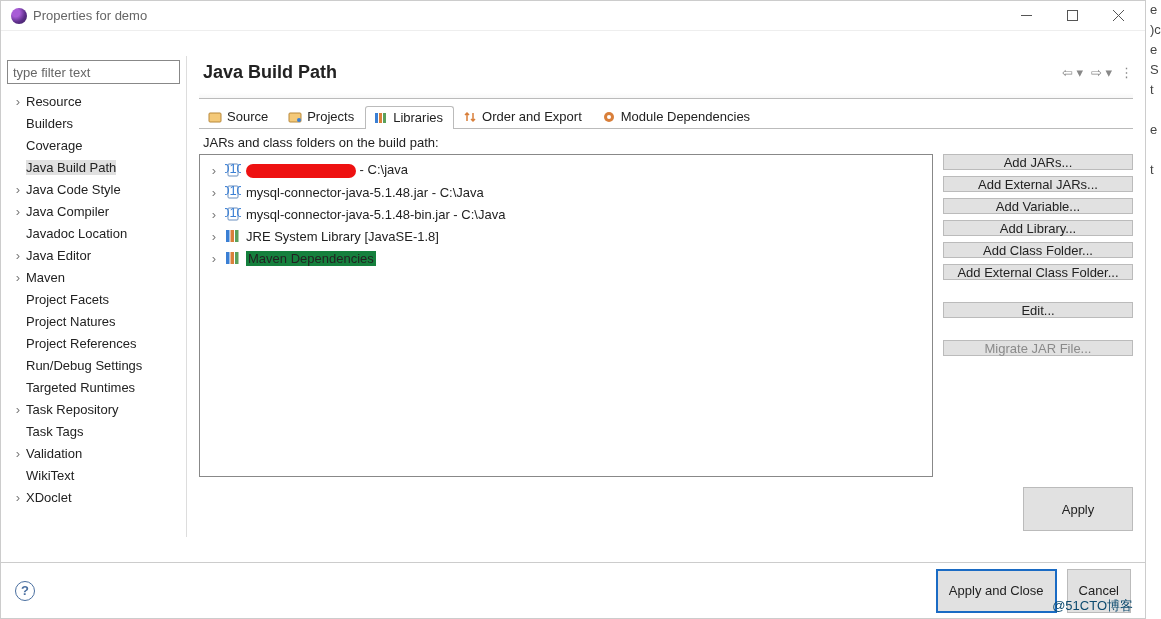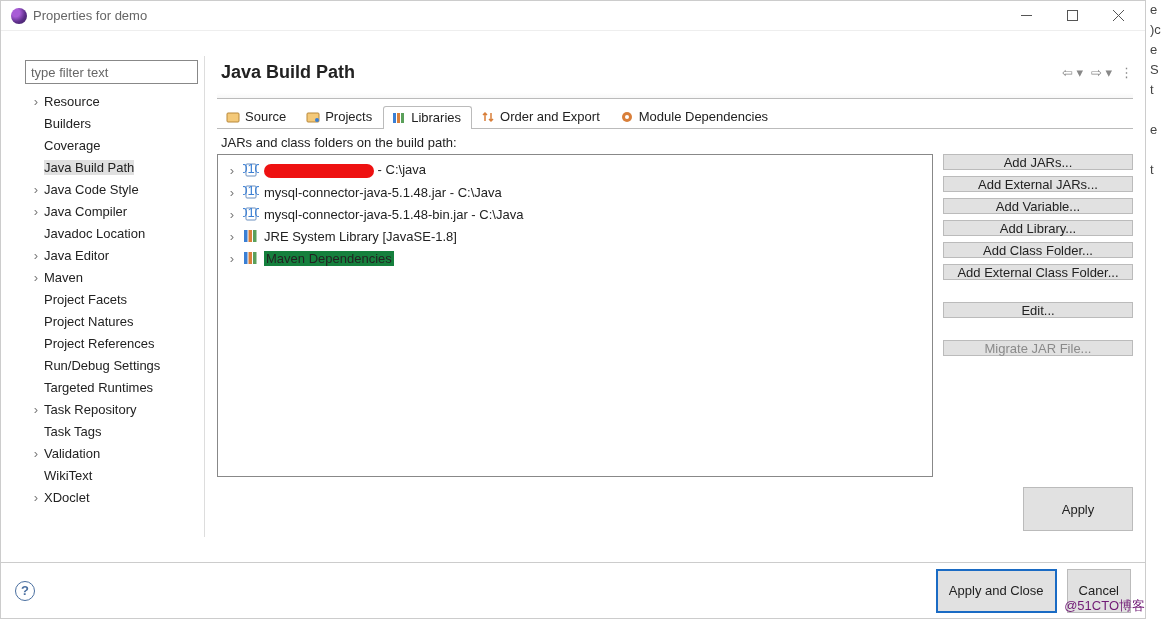--- a/index.html
+++ b/index.html
@@ -4,21 +4,21 @@
 <style>
   * { box-sizing: border-box; font-family: "Segoe UI", Tahoma, sans-serif; font-size: 13px; }
   body { margin: 0; background: #fff; color: #222; width: 1161px; height: 619px; overflow: hidden; }
   .window { width: 1146px; height: 619px; border: 1px solid #ccc; display: flex; flex-direction: column; background: #fff; float: left; gap: 25px; }
   .titlebar { height: 30px; display: flex; align-items: center; padding: 0 4px; background: #fff; border-bottom: 1px solid #eee; }
   .title-icon { width: 16px; height: 16px; margin: 0 6px; background: radial-gradient(circle at 30% 30%, #a85cd6 25%, #5b2d88 60%, #3a215a 100%); border-radius: 50%; }
   .titlebar-text { flex: 1; color: #666; }
   .winbtn { width: 46px; height: 28px; display: flex; align-items: center; justify-content: center; color: #555; }
   .winbtn svg { width: 11px; height: 11px; }
   .body { display: flex; flex: 1; overflow: hidden; }
-  .lhs { width: 186px; border-right: 1px solid #ddd; display: flex; flex-direction: column; padding: 4px 6px 0 6px; margin-left: 18px; }
+  .lhs { width: 186px; border-right: 1px solid #ddd; display: flex; flex-direction: column; padding: 4px 6px 0 6px; }
   .filter { border: 1px solid #888; height: 24px; padding: 2px 5px; color: #666; margin-bottom: 6px; display: flex; align-items: center; }
   .tree { overflow: auto; }
   .tree-item { display: flex; align-items: center; height: 22px; padding-left: 4px; white-space: nowrap; }
   .tree-item .tw { width: 14px; display: flex; justify-content: center; color: #7a7a7a; }
   .tree-item .lbl { margin-left: 1px; }
   .tree-item.selected .lbl { background: #e0e0e0; }
   .rhs { flex: 1; display: flex; flex-direction: column; padding: 0; position: relative; }
   .rhs-top { display:flex; align-items:center; justify-content:space-between; padding: 6px 12px 0 16px; }
   .rhs-header { font-size: 18px; font-weight: 600; }
   .rhs-nav { display:flex; gap:8px; color:#888; align-items:center;}
@@ -38,21 +38,21 @@
   .btn { height: 16px; background: #e1e1e1; border: 1px solid #bbb; display: flex; align-items: center; justify-content: center; }
   .btn.disabled { color: #8a8a8a; }
   .gap { height: 10px; }
   .applyrow { display:flex; justify-content:flex-end; margin: 10px 12px 6px 0; }
   .footer { border-top: 1px solid #ccc; height: 56px; display: flex; align-items: center; justify-content: space-between; padding: 0 14px; }
   .help-icon { width: 20px; height: 20px; border: 1.5px solid #4a6fa0; border-radius: 50%; display:flex; align-items:center; justify-content:center; color:#4a6fa0; font-size:13px; font-weight:600; }
   .footer-btns { display:flex; gap:10px; }
   .fbtn { height: 44px; padding: 0 11px; background: #e1e1e1; border: 1px solid #bbb; display:flex; align-items:center; justify-content:center; }
   .fbtn.default { border: 2px solid #1a6bc4; }
   .sidetext { position: absolute; left: 1150px; top: 0; width: 12px; color: #444; font-size: 13px; line-height: 20px; }
-  .watermark { position:absolute; right:16px; bottom:4px; color:#701a75; font-size:13px; }
+  .watermark { position:absolute; right:28px; bottom:4px; color:#0c4a6e; font-size:13px; }
   svg { display:block; }
 </style>
 </head>
 <body>
 
 <div class="window">
   <div class="titlebar">
     <div class="title-icon"></div>
     <div class="titlebar-text">Properties for demo</div>
     <div class="winbtn">

